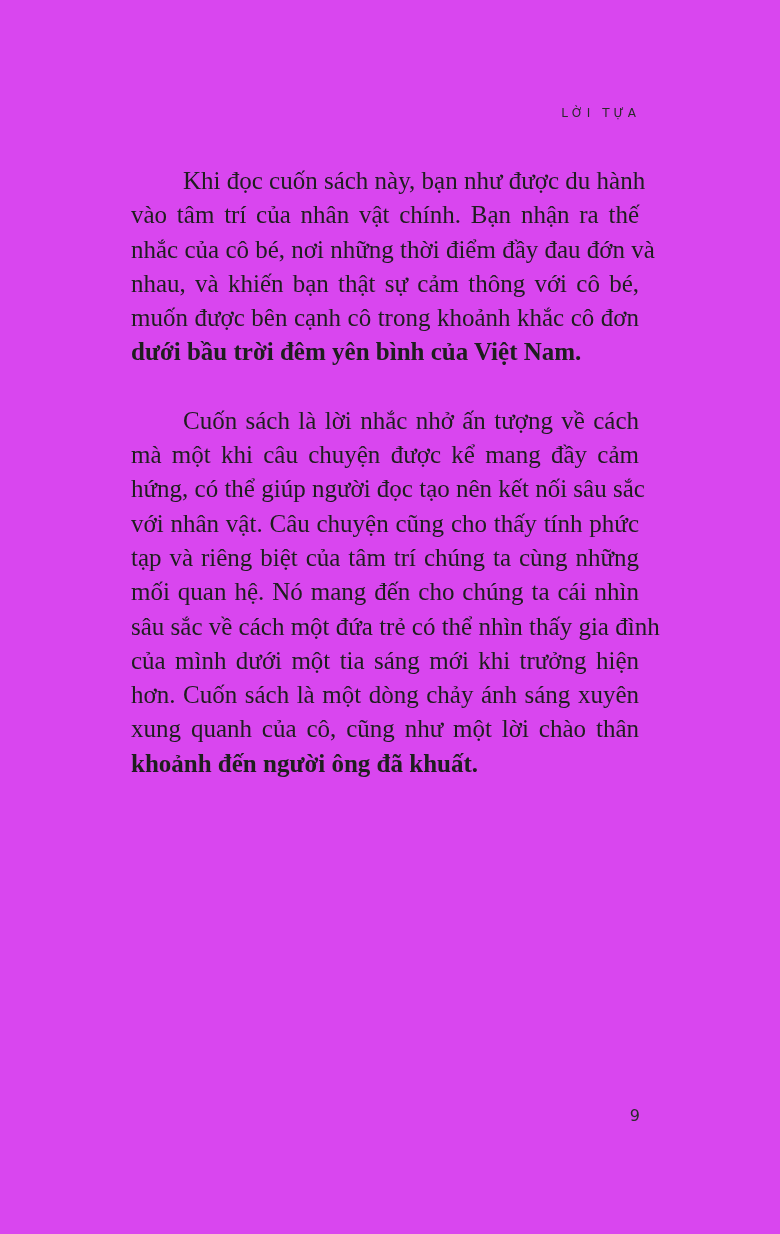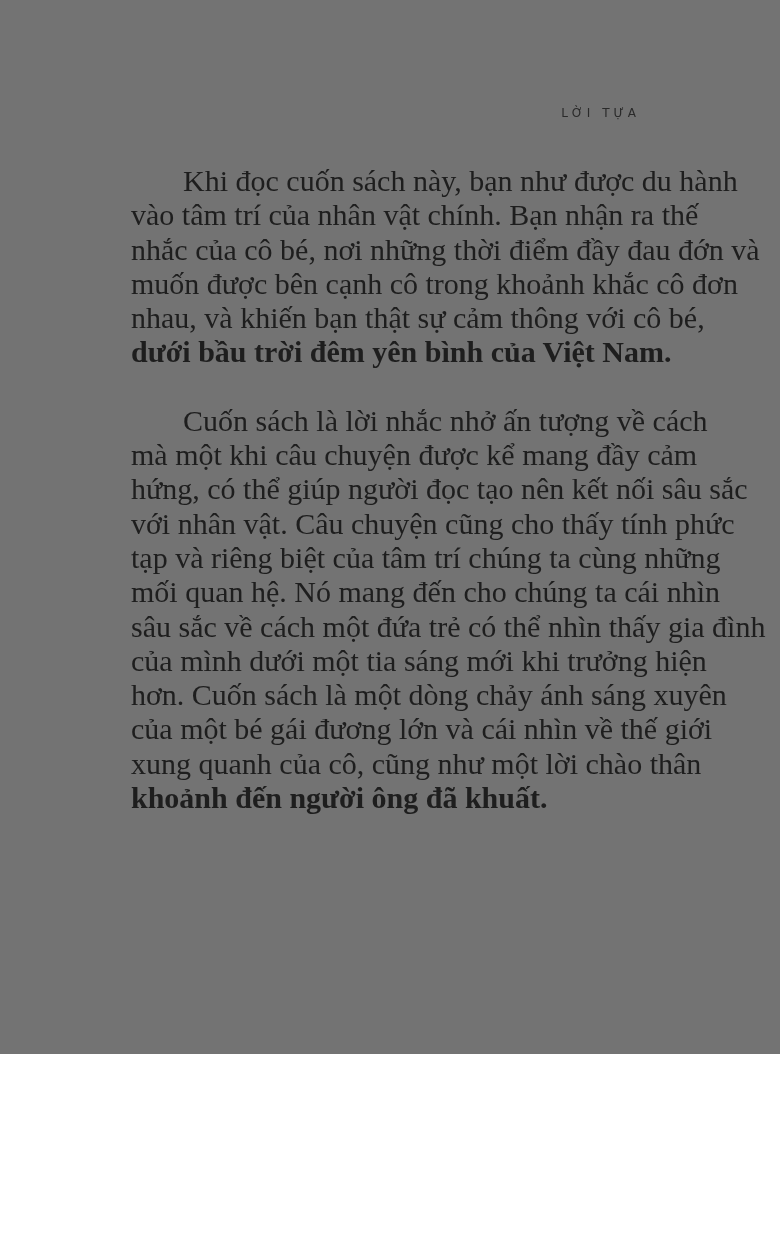--- a/index.html
+++ b/index.html
@@ -3,40 +3,40 @@
   <meta charset="utf-8">
   <style>
     html, body {
       margin: 0;
       padding: 0;
       background: #ffffff;
     }
     .page {
       position: relative;
       width: 780px;
-      height: 1054px;
-      background: #737373;
+      height: 1234px;
+      background: #d946ef;
       overflow: hidden;
     }
     .running-head {
       position: absolute;
       top: 106px;
       right: 140px;
       font-family: "DejaVu Sans", sans-serif;
       font-size: 12px;
       letter-spacing: 4px;
       color: #2a2a2a;
     }
     .body-text {
       position: absolute;
       left: 131px;
       top: 164px;
       width: 508px;
       font-family: "Liberation Serif", serif;
-      font-size: 30px;
+      font-size: 25px;
       line-height: 34.3px;
       color: #1e1e1e;
       text-align: justify;
     }
     .line {
       display: block;
       text-align: justify;
       text-align-last: justify;
       white-space: nowrap;
     }
@@ -60,35 +60,34 @@
 <body>
 
 <div class="page">
   <div class="running-head">LỜI TỰA</div>
 
   <div class="body-text">
     <div class="para-block">
       <span class="line first">Khi đọc cuốn sách này, bạn như được du hành</span>
       <span class="line">vào tâm trí của nhân vật chính. Bạn nhận ra thế</span>
       <span class="line">nhắc của cô bé, nơi những thời điểm đầy đau đớn và</span>
+      <span class="line">nhau, và khiến bạn thật sự cảm thông với cô bé,</span>
       <span class="line">muốn được bên cạnh cô trong khoảnh khắc cô đơn</span>
-      <span class="line">nhau, và khiến bạn thật sự cảm thông với cô bé,</span>
       <span class="line last">dưới bầu trời đêm yên bình của Việt Nam.</span>
     </div>
     <div style="height:34px"></div>
     <div class="para-block">
       <span class="line first">Cuốn sách là lời nhắc nhở ấn tượng về cách</span>
       <span class="line">mà một khi câu chuyện được kể mang đầy cảm</span>
       <span class="line">hứng, có thể giúp người đọc tạo nên kết nối sâu sắc</span>
       <span class="line">với nhân vật. Câu chuyện cũng cho thấy tính phức</span>
       <span class="line">tạp và riêng biệt của tâm trí chúng ta cùng những</span>
       <span class="line">mối quan hệ. Nó mang đến cho chúng ta cái nhìn</span>
       <span class="line">sâu sắc về cách một đứa trẻ có thể nhìn thấy gia đình</span>
       <span class="line">của mình dưới một tia sáng mới khi trưởng hiện</span>
       <span class="line">hơn. Cuốn sách là một dòng chảy ánh sáng xuyên</span>
-      <span class="line">của một bé gái đương lớn và cái nhìn về thế giới</span>
       <span class="line">xung quanh của cô, cũng như một lời chào thân</span>
       <span class="line last">khoảnh đến người ông đã khuất.</span>
     </div>
   </div>
 
   <div class="page-number">9</div>
 </div>
 
 </body></html>

